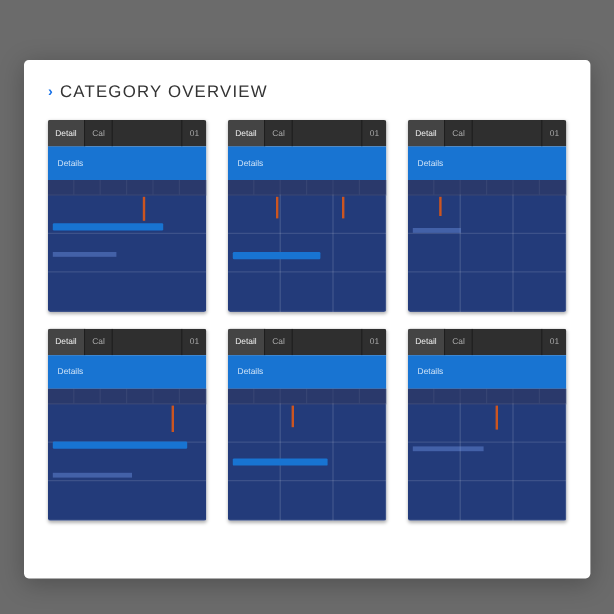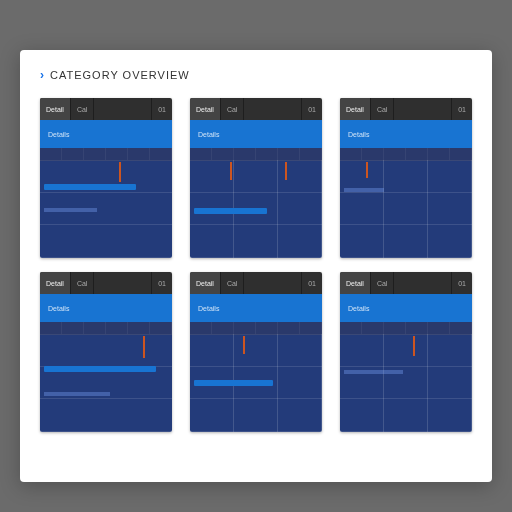--- a/index.html
+++ b/index.html
@@ -1,19 +1,19 @@
 <!DOCTYPE html>
 <html><head>
 <meta charset="utf-8">
 <style>
   html,body{margin:0;padding:0;width:512px;height:512px;background:#6b6b6b;font-family:-apple-system,Segoe UI,Helvetica,Arial,sans-serif;overflow:hidden}
   .page{position:absolute;left:20px;top:50px;width:472px;height:432px;background:#fff;border-radius:4px;box-shadow:0 4px 20px rgba(0,0,0,.25);padding:18px 20px;box-sizing:border-box}
   .title-row{display:flex;align-items:center;gap:6px;margin-bottom:16px}
   .chev{color:#1a73e8;font-size:12px;font-weight:700}
-  .title{font-size:11px;letter-spacing:1px;text-transform:uppercase;color:#333}
+  .title{font-size:14px;letter-spacing:1px;text-transform:uppercase;color:#333}
   .grid{display:grid;grid-template-columns:repeat(3,1fr);grid-gap:14px 18px}
   .card{height:160px;display:flex;flex-direction:column;border-radius:2px;overflow:hidden;box-shadow:0 1px 3px rgba(0,0,0,.3)}
   .tabbar{height:22px;background:#2f2f2f;display:flex;align-items:stretch;font-size:7px;color:#aaa}
   .tab{display:flex;align-items:center;padding:0 6px;border-right:1px solid #1e1e1e}
   .tab.active{background:#444;color:#eee}
   .tab.right{margin-left:auto;border-right:none;border-left:1px solid #1e1e1e}
   .banner{height:28px;background:#1874d2;display:flex;align-items:center;padding:0 8px;font-size:7px;color:#cfe3f7}
   .body{flex:1;background:#233b7a;position:relative}
   .ruler{height:12px;background:#2a396b;border-bottom:1px solid rgba(255,255,255,.08);display:flex}
   .tick{flex:1;border-right:1px solid rgba(255,255,255,.06)}

